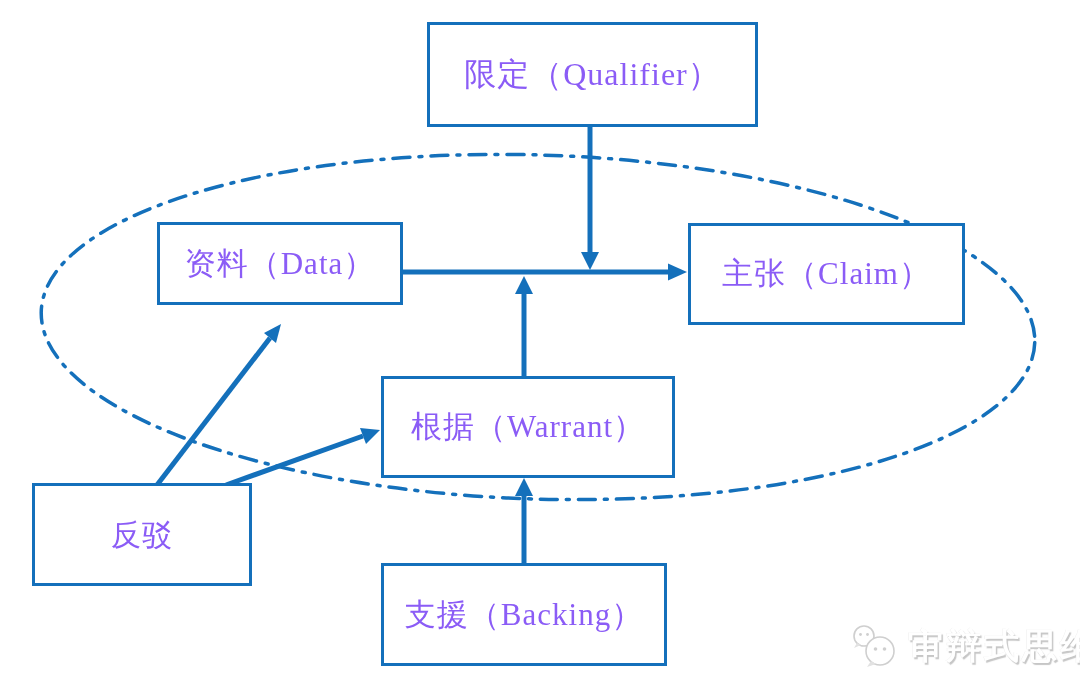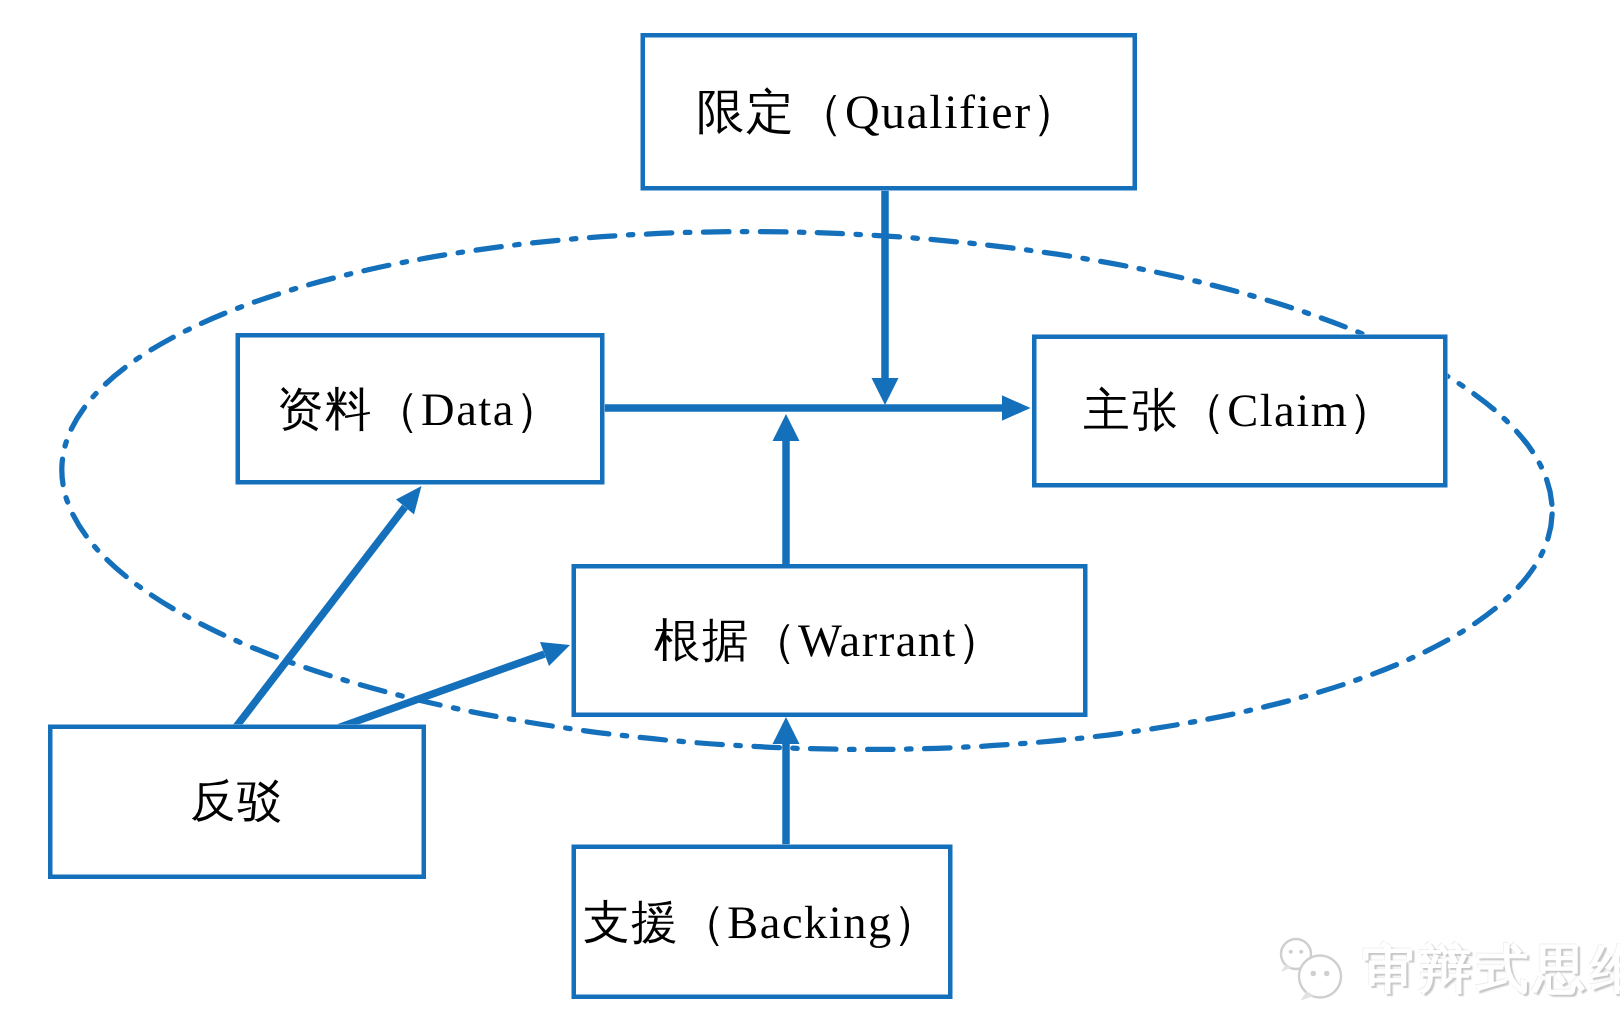--- a/index.html
+++ b/index.html
@@ -23,31 +23,31 @@
   .node {
     position: absolute;
     box-sizing: border-box;
     border: 3px solid #1470bb;
     background: #ffffff;
     display: flex;
     flex-direction: column;
     align-items: center;
     justify-content: center;
     text-align: center;
-    color: #000000;
+    color: #8b5cf6;
     font-size: 31px;
     letter-spacing: 1px;
     line-height: 1.2;
   }
   #node-qualifier { left: 427px; top: 22px;  width: 331px; height: 105px; font-size: 32px; }
-  #node-data      { left: 157px; top: 222px; width: 246px; height: 101px; }
+  #node-data      { left: 157px; top: 222px; width: 246px; height: 83px; }
   #node-claim     { left: 688px; top: 223px; width: 277px; height: 102px; }
-  #node-warrant   { left: 381px; top: 376px; width: 344px; height: 102px; }
-  #node-rebuttal  { left: 32px;  top: 483px; width: 252px; height: 103px; font-size: 30px; }
-  #node-backing   { left: 381px; top: 563px; width: 254px; height: 103px; }
+  #node-warrant   { left: 381px; top: 376px; width: 294px; height: 102px; }
+  #node-rebuttal  { left: 32px;  top: 483px; width: 220px; height: 103px; font-size: 30px; }
+  #node-backing   { left: 381px; top: 563px; width: 286px; height: 103px; }
 
   #watermark {
     position: absolute;
     left: 850px;
     top: 618px;
     height: 56px;
     display: flex;
     align-items: center;
     gap: 8px;
   }

